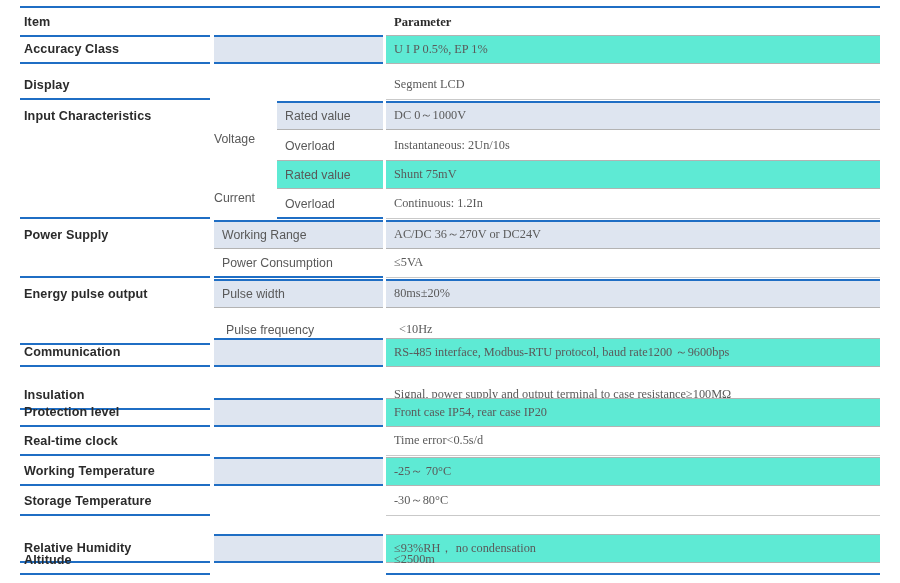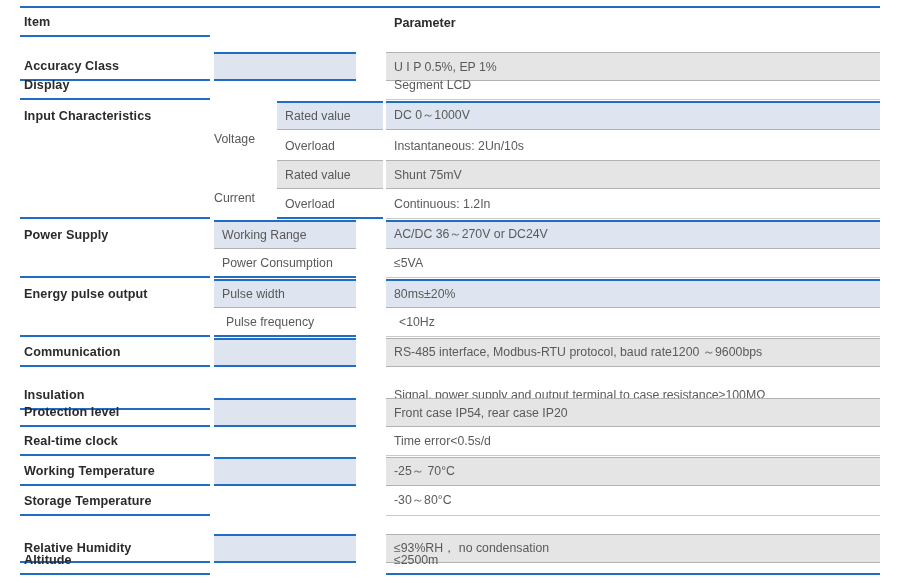--- a/index.html
+++ b/index.html
@@ -30,33 +30,33 @@
   }
 
   
   .c3{position:absolute;left:277px;width:106px;height:29px;box-sizing:border-box;}
   .c3 .txt{
     position:absolute;left:8px;top:50%;transform:translateY(-52%);
     font-size:12.3px;color:#595959;white-space:nowrap;
   }
 
   
-  .c23{position:absolute;left:214px;width:142px;height:29px;box-sizing:border-box;}
-
-  
-  .c4{position:absolute;left:386px;width:494px;height:29px;box-sizing:border-box;}
+  .c23{position:absolute;left:214px;width:169px;height:29px;box-sizing:border-box;}
+
+  
+  .c4{position:absolute;left:386px;width:494px;height:29px;box-sizing:border-box;font-family:Liberation Serif, serif;}
   .c4 .txt{
     position:absolute;left:8px;top:50%;transform:translateY(-52%);
     font-size:12.3px;color:#5a5a5a;white-space:nowrap;
   }
   .c4.ind .txt{left:13px;}
 
   
   .shade{
-    background:#e5e5e5;
+    background:#5eead4;
     border-top:1.5px solid #b3b3b3;
     border-bottom:1.5px solid #b3b3b3;
   }
   .shade-blue{
     background:#dee5f0;
     border-top:2px solid #1f6ec4;
     border-bottom:2px solid #1f6ec4;
   }
   .shade-top{
     background:#dee5f0;
@@ -80,21 +80,21 @@
 
   <div class="row hdr" style="top:8px;">
     <div class="c1 rulebot">
       <span class="txt">Item</span>
     </div>
     <div class="c4">
       <span class="txt">Parameter</span>
     </div>
   </div>
 
-  <div class="row" style="top:52px;">
+  <div class="row" style="top:35px;">
     <div class="c1 rulebot">
       <span class="txt">Accuracy Class</span>
     </div>
     <div class="c23 shade-blue"></div>
     <div class="c4 shade">
       <span class="txt">U I P 0.5%, EP 1%</span>
     </div>
   </div>
 
   <div class="row" style="top:71px;">
@@ -183,21 +183,21 @@
       <span class="txt">Energy pulse output</span>
     </div>
     <div class="c23 shade-top">
       <span class="txt" style="position:absolute;left:8px;top:50%;transform:translateY(-52%);font-size:12.3px;color:#595959;white-space:nowrap;">Pulse width</span>
     </div>
     <div class="c4 shade-top">
       <span class="txt">80ms±20%</span>
     </div>
   </div>
 
-  <div class="row" style="top:308px;">
+  <div class="row" style="top:316px;">
     <div class="c1 rulebot"></div>
     <div class="c23 plain-bot-blue">
       <span class="txt" style="position:absolute;left:12px;top:50%;transform:translateY(-52%);font-size:12.3px;color:#595959;white-space:nowrap;">Pulse frequency</span>
     </div>
     <div class="c4 ind plain-bot">
       <span class="txt">&lt;10Hz</span>
     </div>
   </div>
 
   <div class="row" style="top:338px;">

